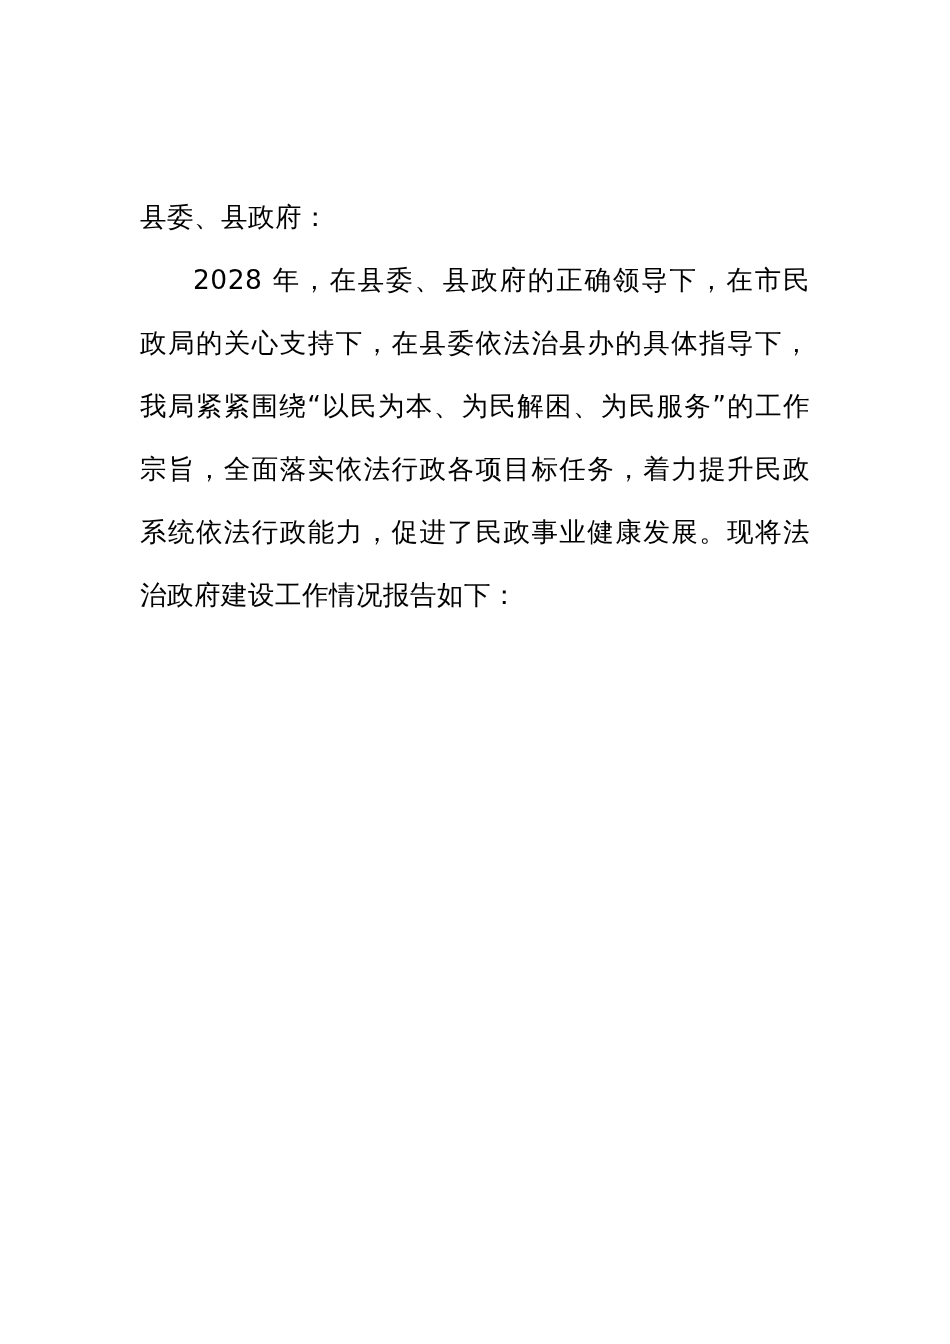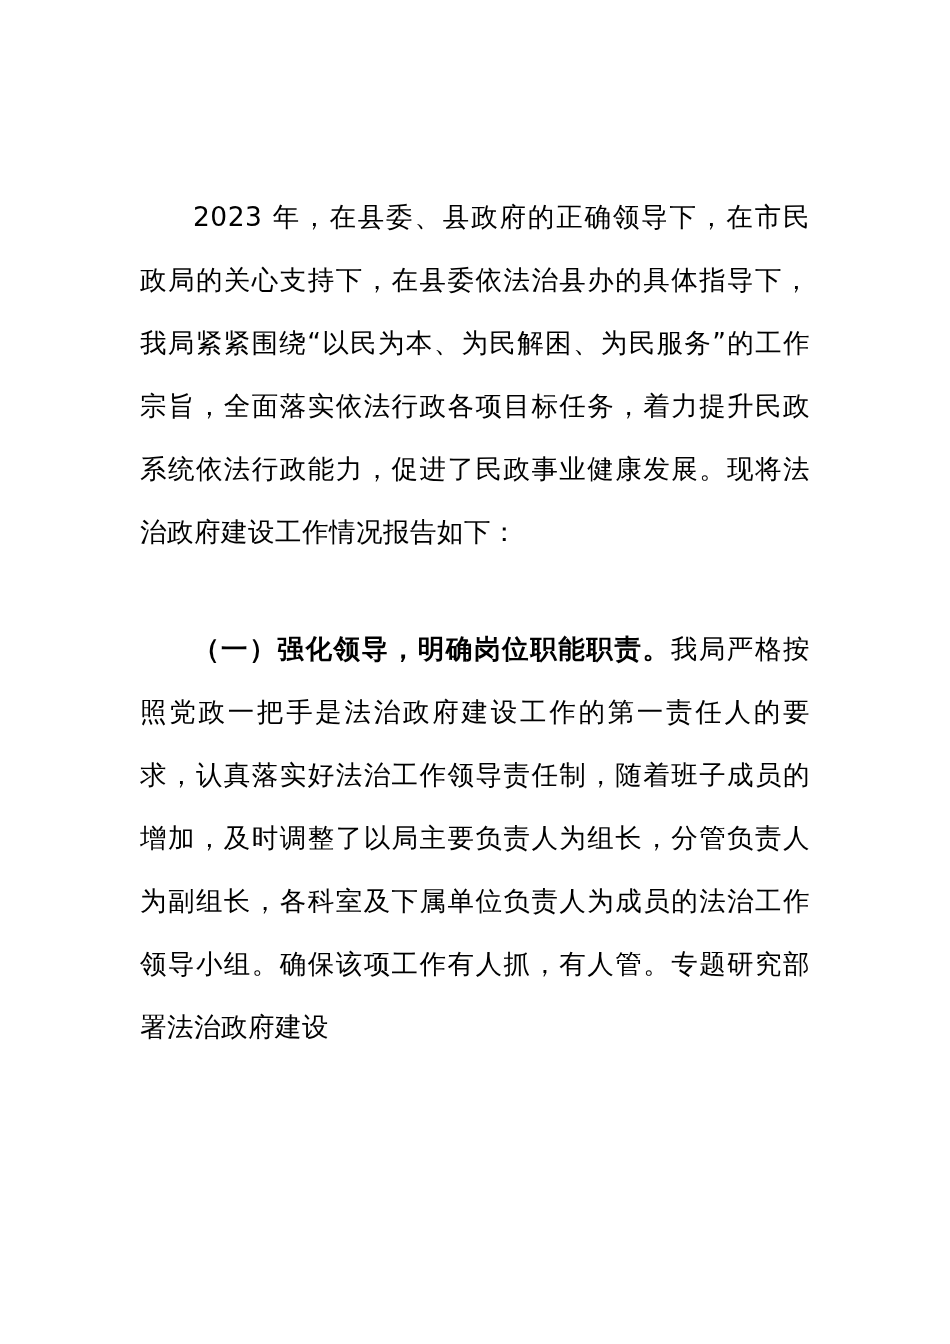--- a/index.html
+++ b/index.html
@@ -53,24 +53,24 @@
   .heading {
     font-weight: bold;
   }
 </style>
 </head>
 <body>
 
 <div class="page">
   <div class="doc-body">
 
+    <p class="para">县委、县政府：</p>
 
-    <p class="para indent">2023 年，在县委、县政府的正确领导下，在市民政局的关心支持下，在县委依法治县办的具体指导下，我局紧紧围绕“以民为本、为民解困、为民服务”的工作宗旨，全面落实依法行政各项目标任务，着力提升民政系统依法行政能力，促进了民政事业健康发展。现将法治政府建设工作情况报告如下：</p>
+    <p class="para indent">2028 年，在县委、县政府的正确领导下，在市民政局的关心支持下，在县委依法治县办的具体指导下，我局紧紧围绕“以民为本、为民解困、为民服务”的工作宗旨，全面落实依法行政各项目标任务，着力提升民政系统依法行政能力，促进了民政事业健康发展。现将法治政府建设工作情况报告如下：</p>
 
     <div class="gap-small"></div>
 
 
     <div class="gap-medium"></div>
 
-    <p class="para indent"><span class="bold">（一）强化领导，明确岗位职能职责。</span><span>我局严格按照党政一把手是法治政府建设工作的第一责任人的要求，认真落实好法治工作领导责任制，随着班子成员的增加，及时调整了以局主要负责人为组长，分管负责人为副组长，各科室及下属单位负责人为成员的法治工作领导小组。确保该项工作有人抓，有人管。专题研究部署法治政府建设</span></p>
 
   </div>
 </div>
 
 </body></html>

